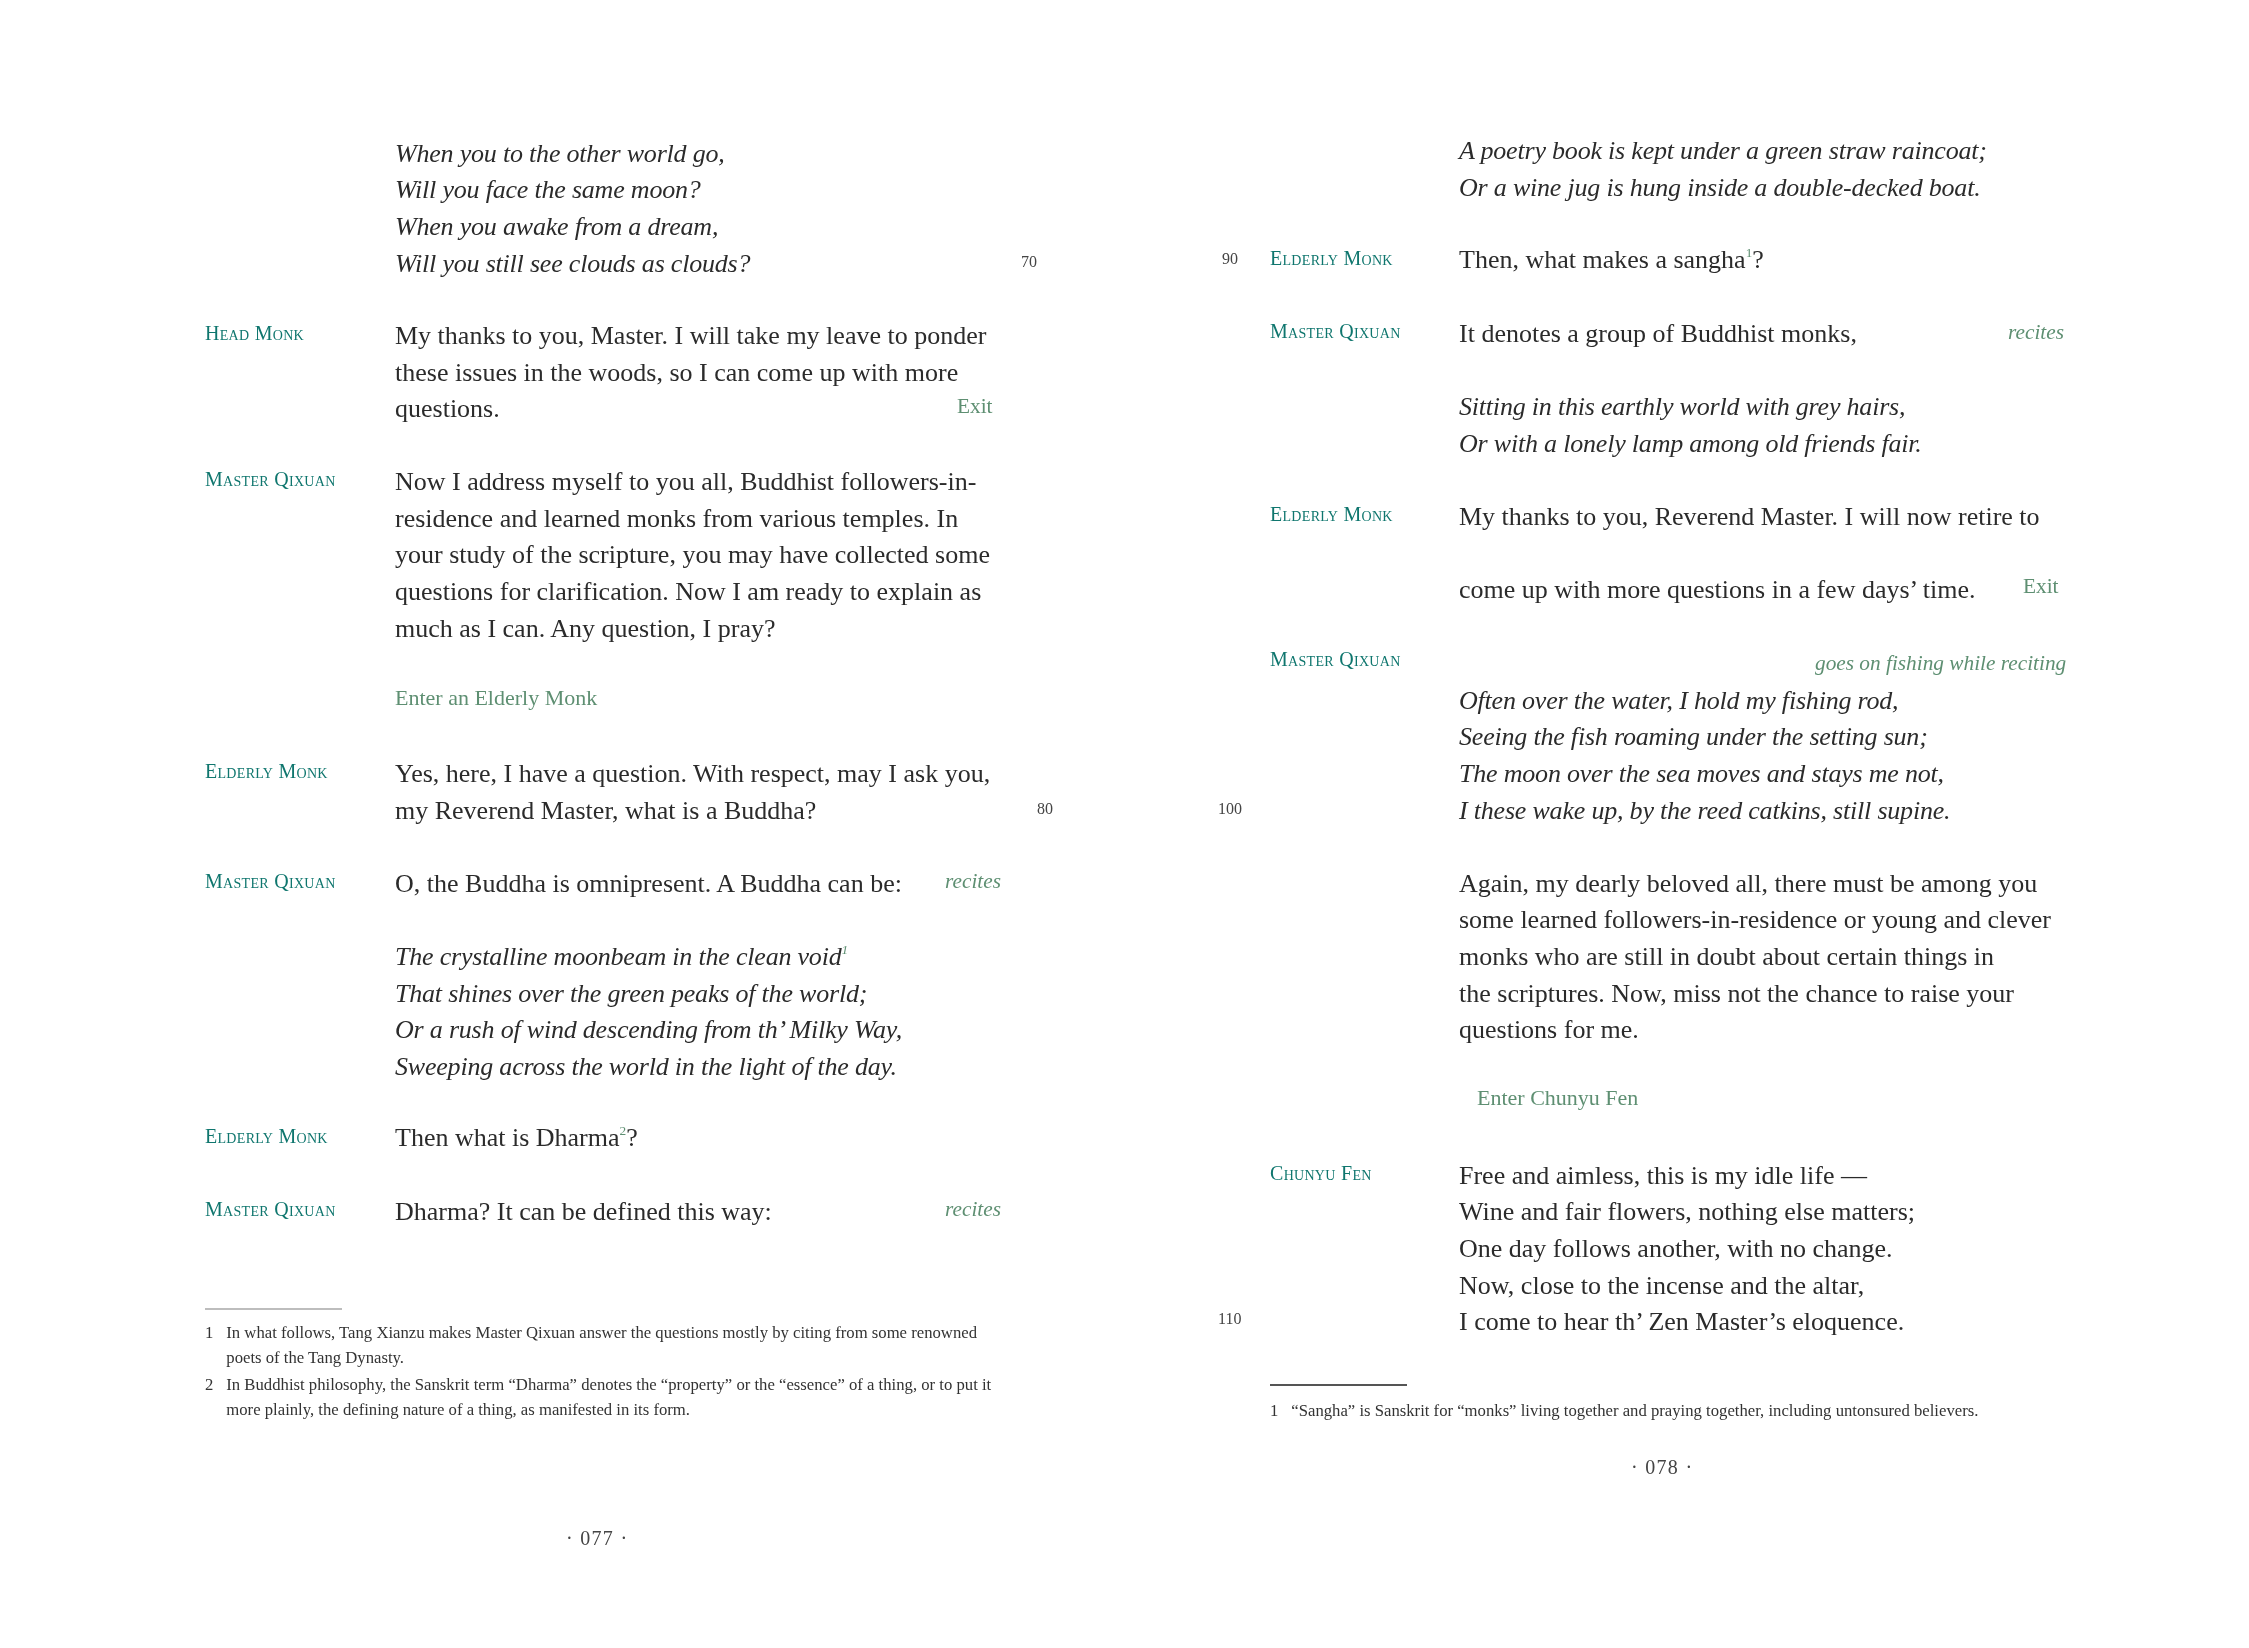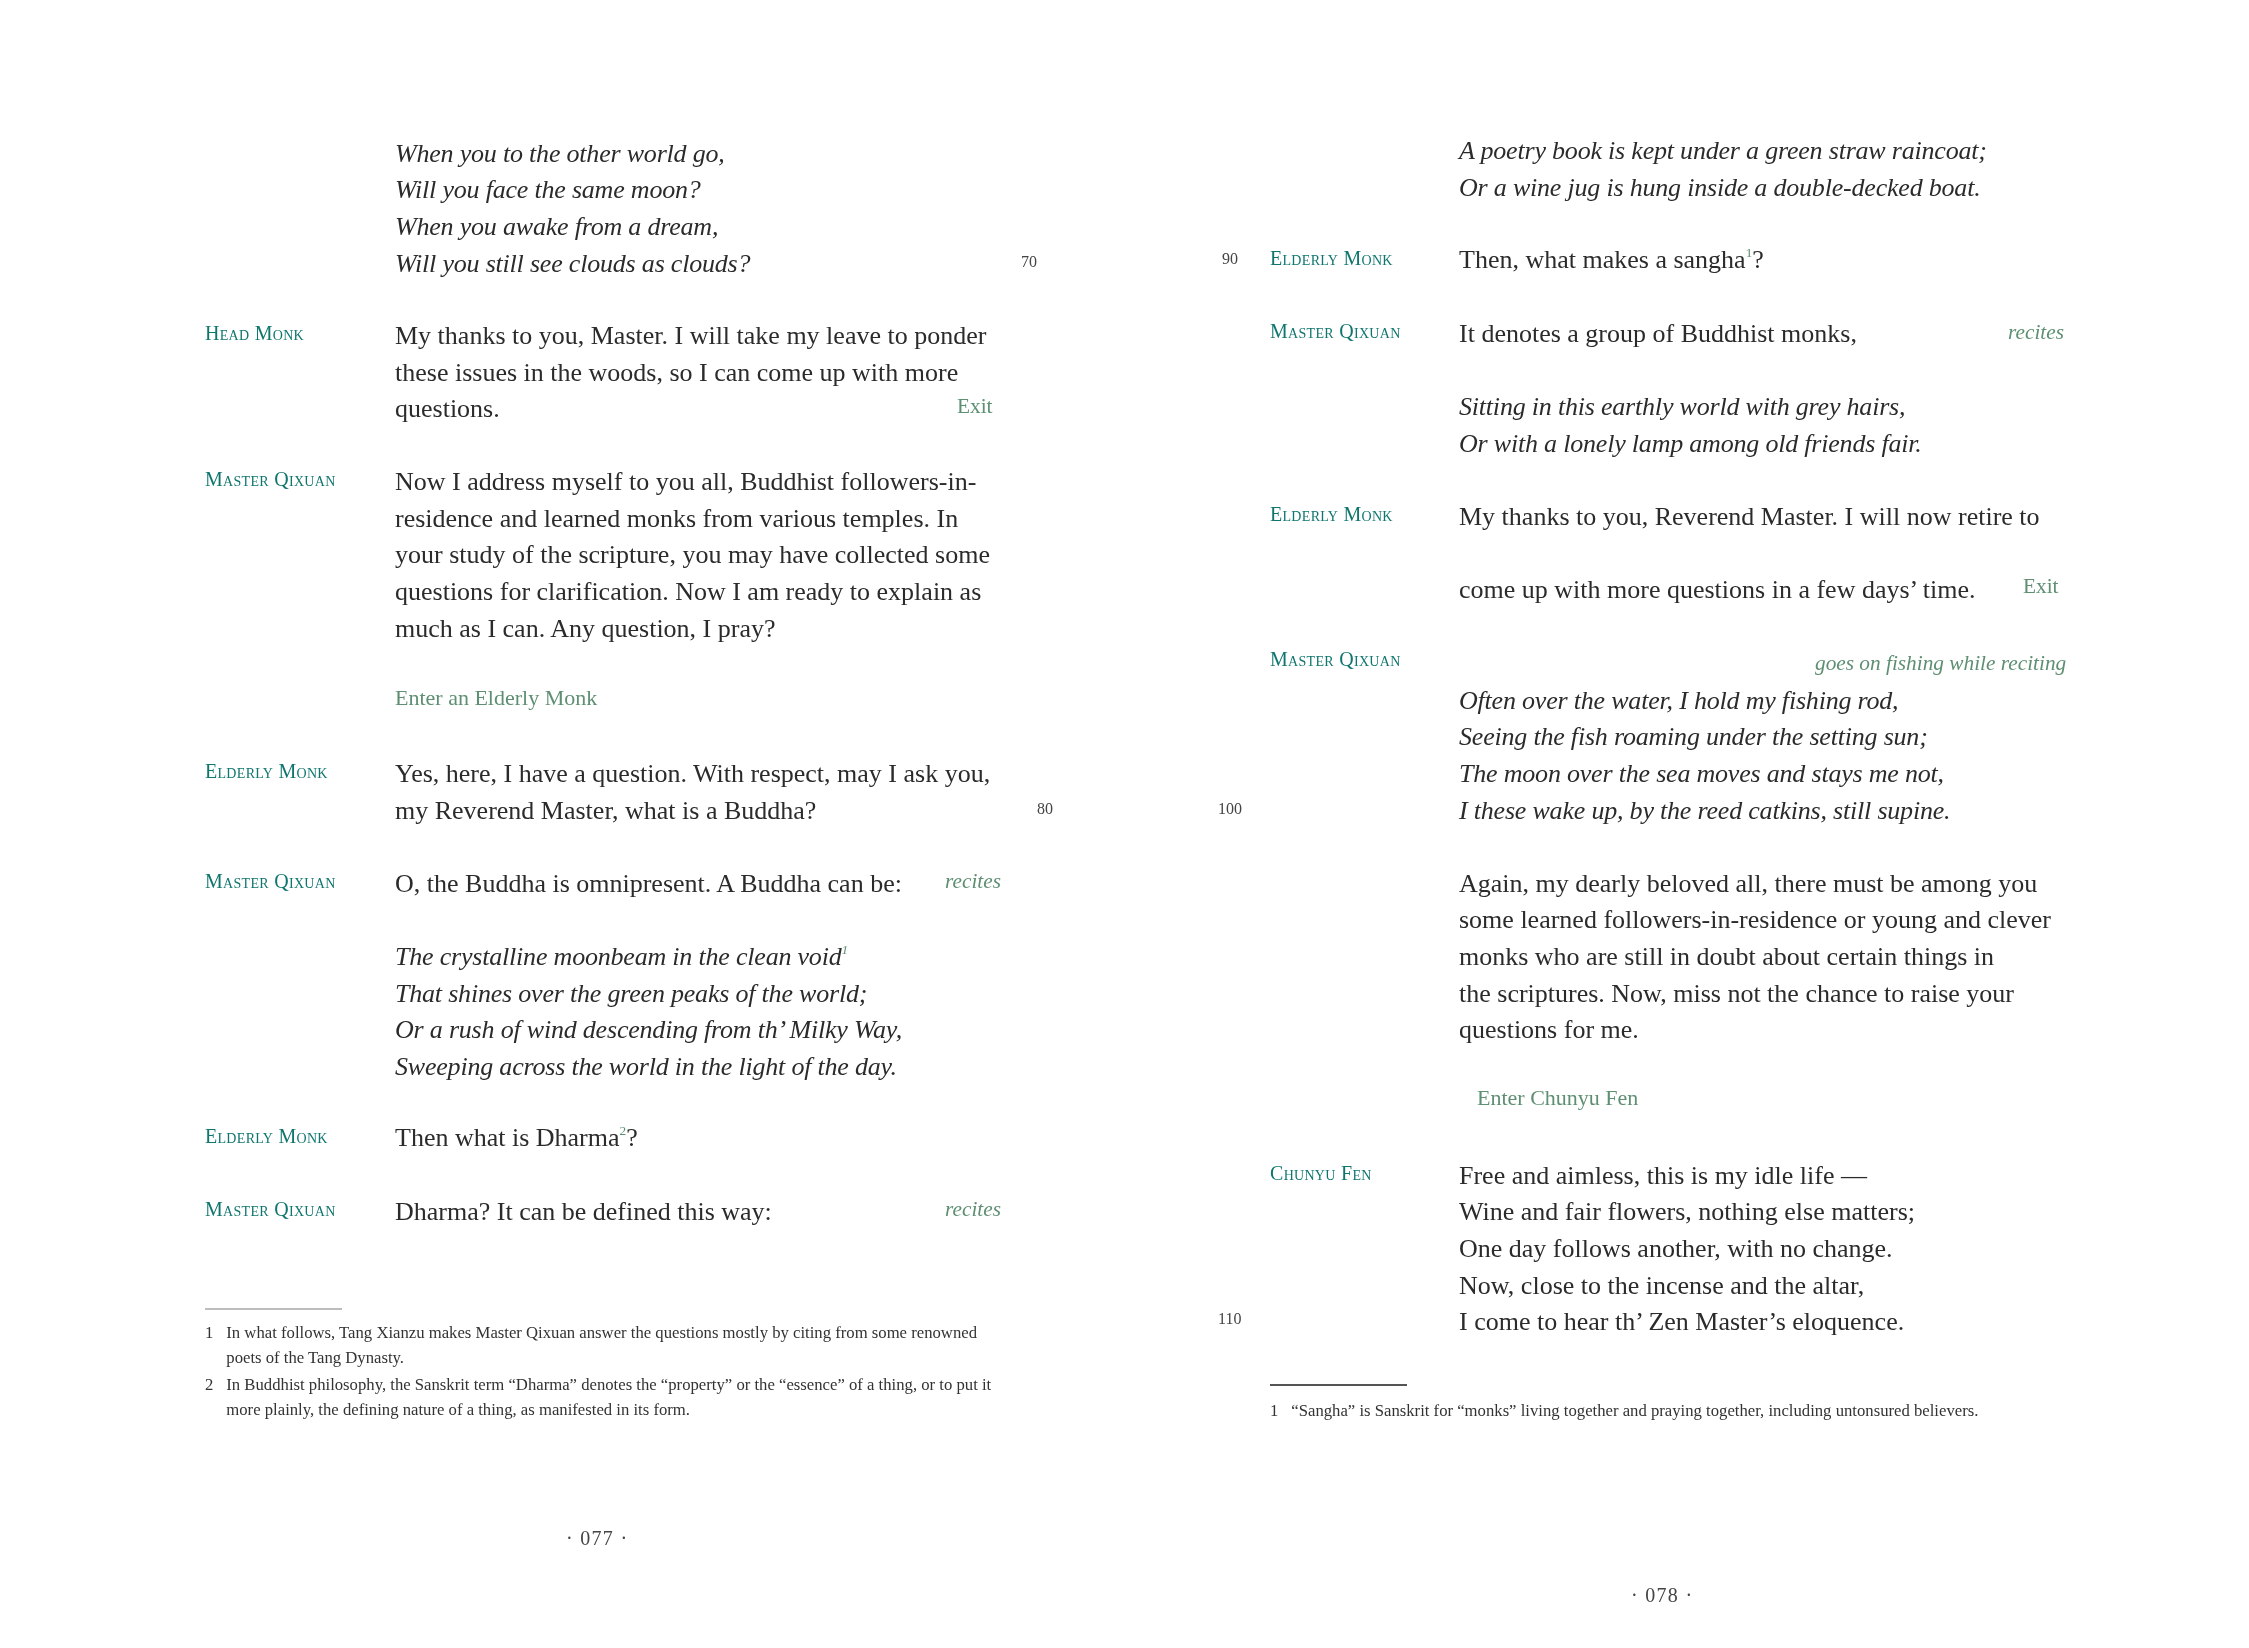--- a/index.html
+++ b/index.html
@@ -127,15 +127,15 @@
   <div class="abs line" style="left:334px; top:1267px;">Now, close to the incense and the altar,</div>
   <div class="abs line" style="left:334px; top:1303px;">I come to hear th’ Zen Master’s eloquence.</div>
   <div class="abs lineno" style="left:93px; top:1310px;">110</div>
 
   <div class="abs fn-rule dark" style="left:145px; top:1384px;"></div>
   <div class="abs fn" style="left:145px; top:1398px; width:866px;">
     <span class="num">1</span>
     <span class="txt">“Sangha” is Sanskrit for “monks” living together and praying together, including untonsured believers.</span>
   </div>
 
-  <div class="abs pagenum" style="left:506px; top:1584px;">· 078 ·</div>
+  <div class="abs pagenum" style="left:506px; top:1456px;">· 078 ·</div>
 </div>
 
 
 </body></html>

